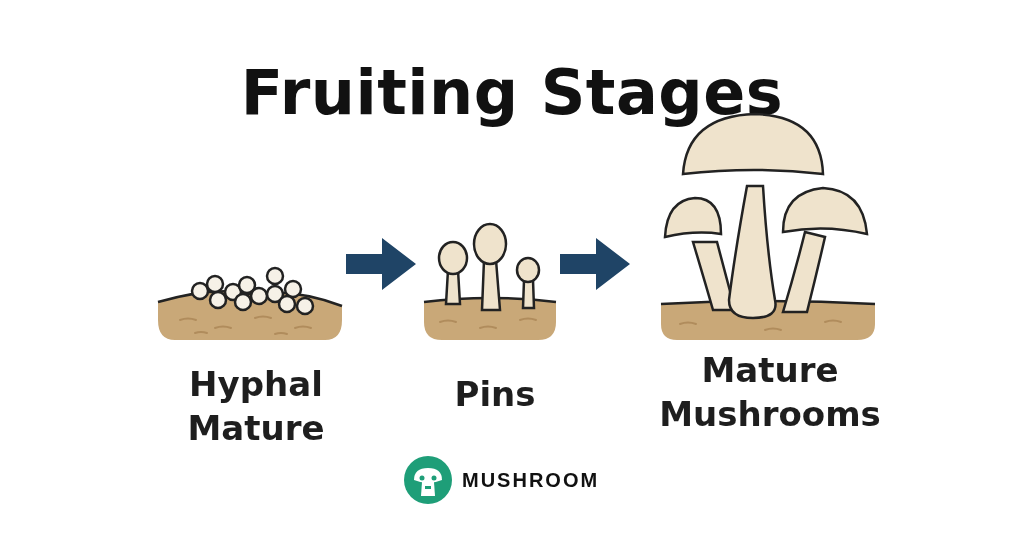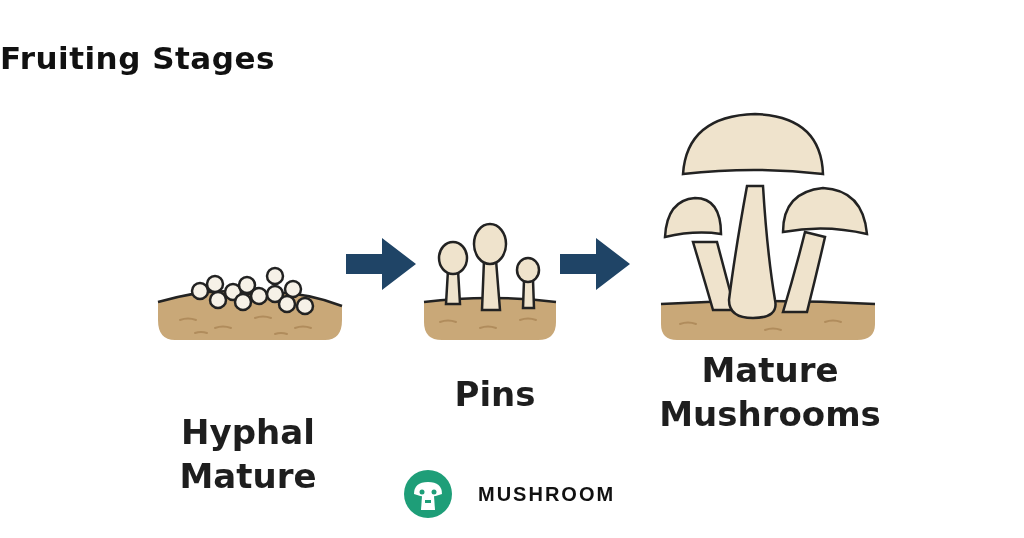--- a/index.html
+++ b/index.html
@@ -1,23 +1,23 @@
 <!DOCTYPE html>
 <html><head>
 <meta charset="utf-8">
 <style>
   html, body { margin:0; padding:0; }
   body { width:1024px; height:538px; background:#ffffff; position:relative; overflow:hidden;
          font-family:"DejaVu Sans", sans-serif; }
-  .title { position:absolute; left:0; top:40px; width:1024px; text-align:left;
-           font-size:31px; font-weight:bold; color:#111; letter-spacing:0.5px; }
+  .title { position:absolute; left:0; top:56px; width:1024px; text-align:center;
+           font-size:62px; font-weight:bold; color:#111; letter-spacing:0.5px; }
   .stage { position:absolute; }
   .label { position:absolute; text-align:center; font-size:34px; font-weight:bold; color:#1e1e1e; line-height:44px; }
   .arrow { position:absolute; }
-  .logo { position:absolute; left:404px; top:470px; display:flex; align-items:center;gap:16px; }
+  .logo { position:absolute; left:404px; top:456px; display:flex; align-items:center; }
   .logo-text { margin-left:10px; font-family:"Liberation Sans", sans-serif; font-weight:bold; font-size:20px;
                letter-spacing:2px; line-height:22px; color:#111; }
 </style>
 </head>
 <body>
 
 <div class="title">Fruiting Stages</div>
 
 <svg class="stage" style="left:155px;top:258px" width="190" height="85" viewBox="0 0 190 85">
   <path d="M3,44 Q60,28 95,36 Q140,30 187,48 L187,62 Q187,82 170,82 L20,82 Q3,82 3,62 Z" fill="#c9a878" stroke="none"></path>
@@ -83,21 +83,21 @@
   <g fill="#efe3cc" stroke="#222" stroke-width="2.5">
     <path d="M38,130 Q50,170 58,198 L80,198 Q70,160 62,130 Z"></path>
     <path d="M10,125 Q12,88 40,86 Q66,86 66,122 Q40,118 10,125 Z"></path>
     <path d="M150,120 Q140,160 128,200 L152,200 Q162,160 170,125 Z"></path>
     <path d="M128,120 Q128,80 168,76 Q208,78 212,122 Q170,112 128,120 Z"></path>
     <path d="M92,74 Q80,140 74,188 Q74,206 98,206 Q124,206 120,188 Q112,140 108,74 Z"></path>
     <path d="M28,62 Q32,4 100,2 Q166,4 168,62 Q100,54 28,62 Z"></path>
   </g>
 </svg>
 
-<div class="label" style="left:148px;top:362px;width:200px;margin-top:48px;">
+<div class="label" style="left:156px;top:362px;width:200px;">
   <div>Hyphal</div>
   <div>Mature</div>
 </div>
 <div class="label" style="left:395px;top:372px;width:200px;">
   <div>Pins</div>
 </div>
 <div class="label" style="left:640px;top:348px;width:260px;">
   <div>Mature</div>
   <div>Mushrooms</div>
 </div>

